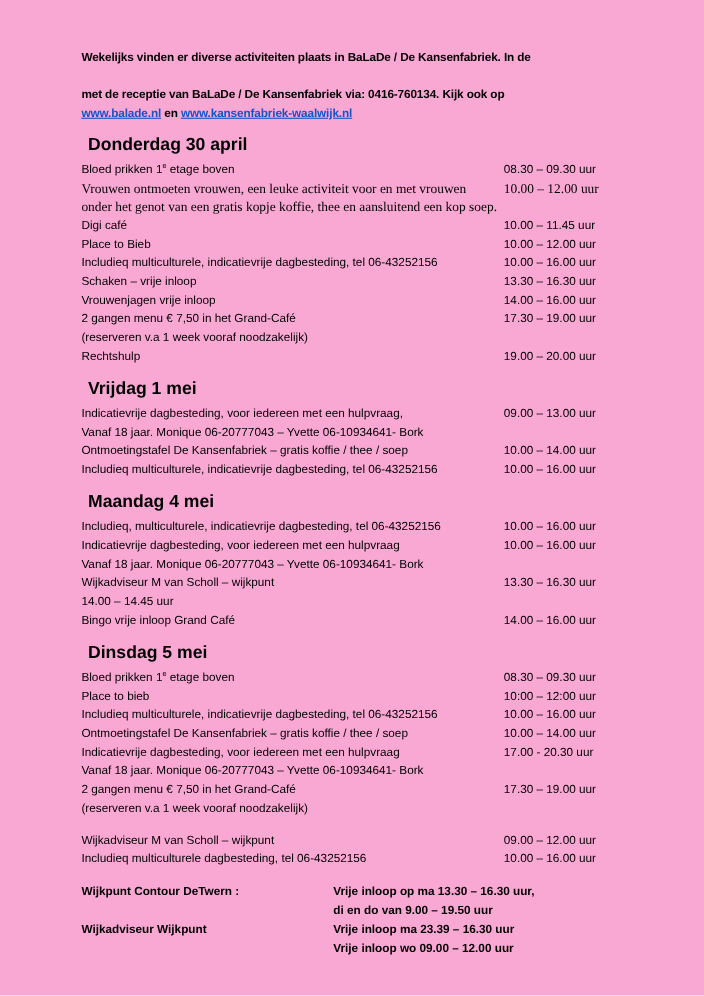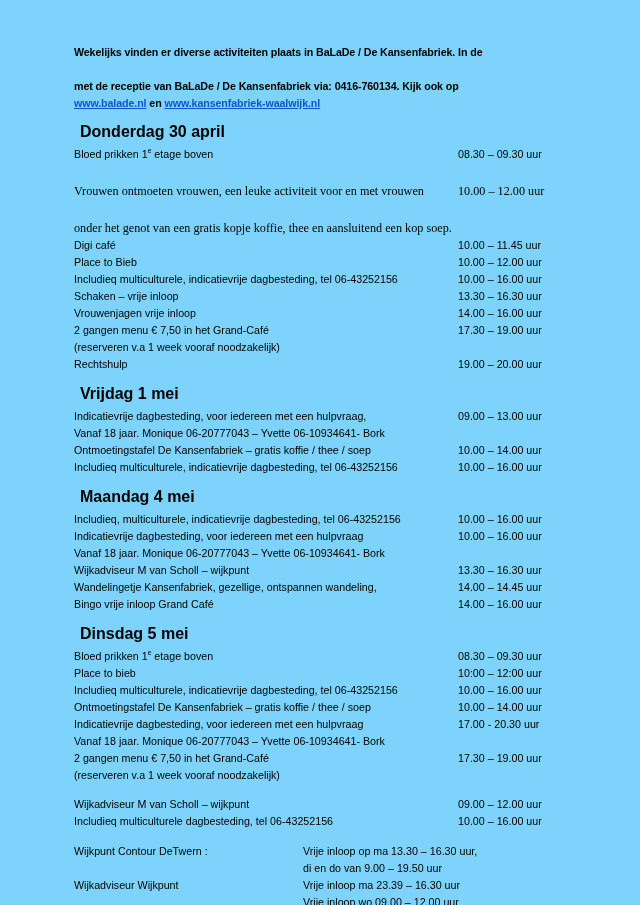--- a/index.html
+++ b/index.html
@@ -15,21 +15,21 @@
     font-family: "Liberation Sans", sans-serif;
     color: #000000;
     -webkit-font-smoothing: antialiased;
   }
   .page {
     position: absolute;
     left: 0;
     top: 0;
     width: 640px;
     height: 905px;
-    background: #7dd3fc;
+    background: #f9a8d4;
   }
   .content {
     position: absolute;
     left: 74px;
     top: 44px;
     width: 490px;
   }
 
   
   .intro {
@@ -76,33 +76,32 @@
   }
   
   .row.serif,
   .row.serif .label,
   .row.serif .time {
     font-family: "Liberation Serif", serif;
     font-size: 12.2px;
   }
   .row.serif .label {
     width: 384px;
-    margin-top: 20px;
   }
 
   
   .footer-block {
     margin-top: 13px;
   }
   .f-row {
     display: flex;
     align-items: flex-start;
     line-height: 17px;
     font-size: 10.7px;
-    font-weight: normal;
+    font-weight: bold;
   }
   .f-row .f-left {
     flex: 0 0 auto;
     width: 229px;
     white-space: nowrap;
   }
   .f-row .f-right {
     flex: 0 0 auto;
     white-space: nowrap;
   }
@@ -204,21 +203,20 @@
           </div>
           <div class="row">
             <span class="label">Vanaf 18 jaar. Monique 06-20777043 – Yvette 06-10934641- Bork</span>
             <span class="time"></span>
           </div>
           <div class="row">
             <span class="label">Wijkadviseur M van Scholl – wijkpunt</span>
             <span class="time">13.30 – 16.30 uur</span>
           </div>
           <div class="row">
-            <span class="label">Wandelingetje Kansenfabriek, gezellige, ontspannen wandeling,</span>
             <span class="time">14.00 – 14.45 uur</span>
           </div>
           <div class="row">
             <span class="label">Bingo vrije inloop Grand Café</span>
             <span class="time">14.00 – 16.00 uur</span>
           </div>
         </div>
         <div class="day-block">
           <div class="day-title">Dinsdag 5 mei</div>
           <div class="row">

